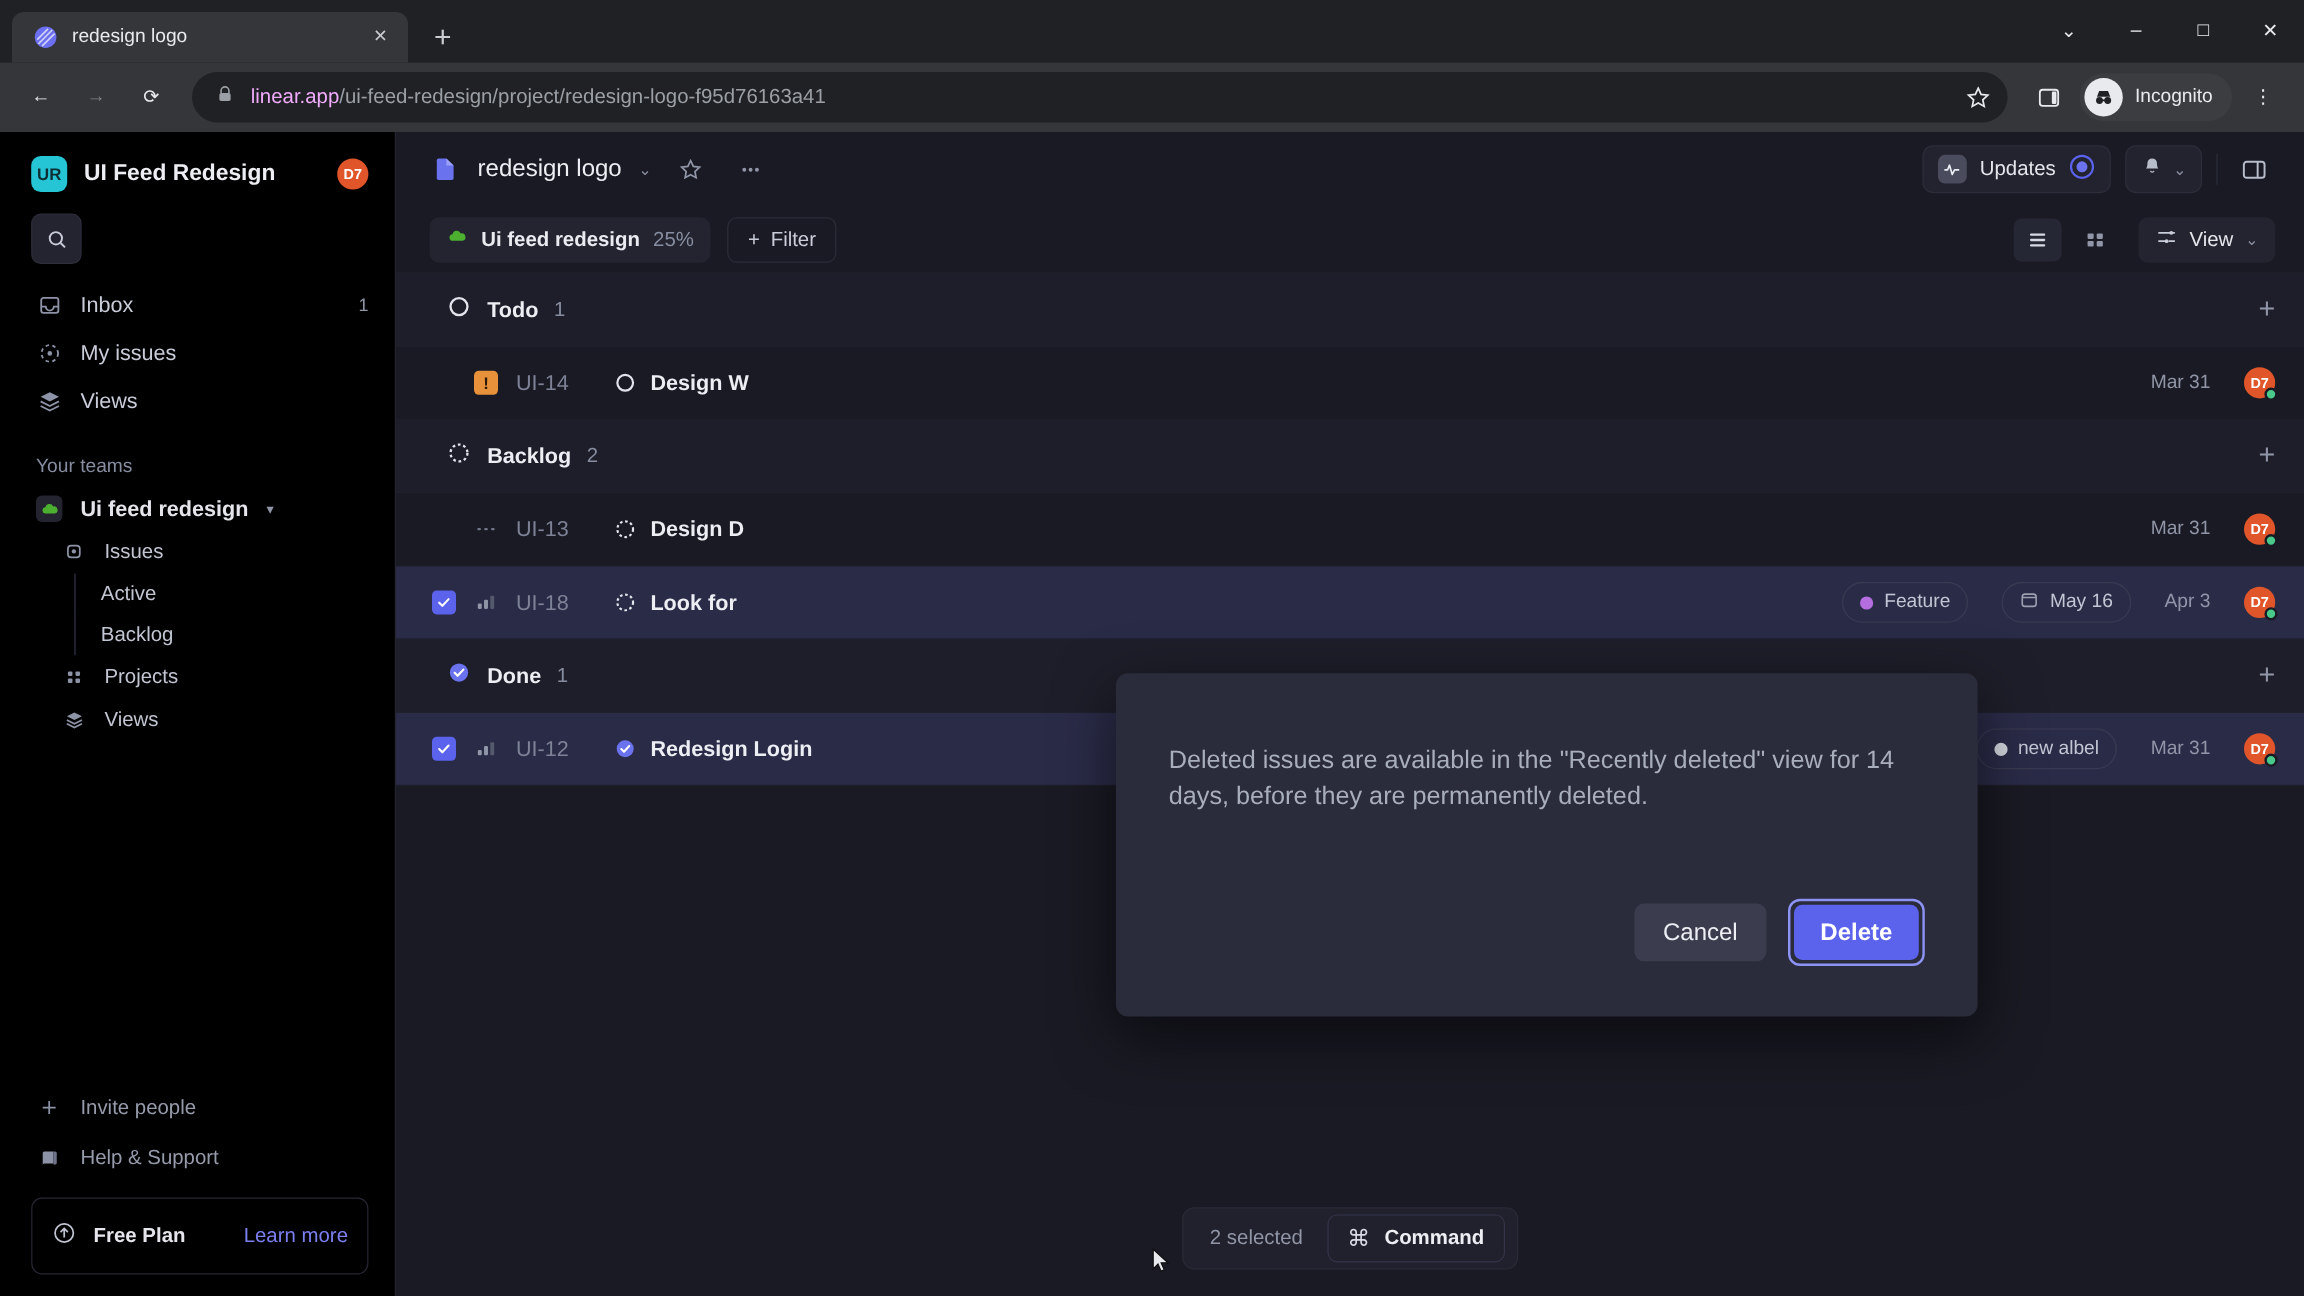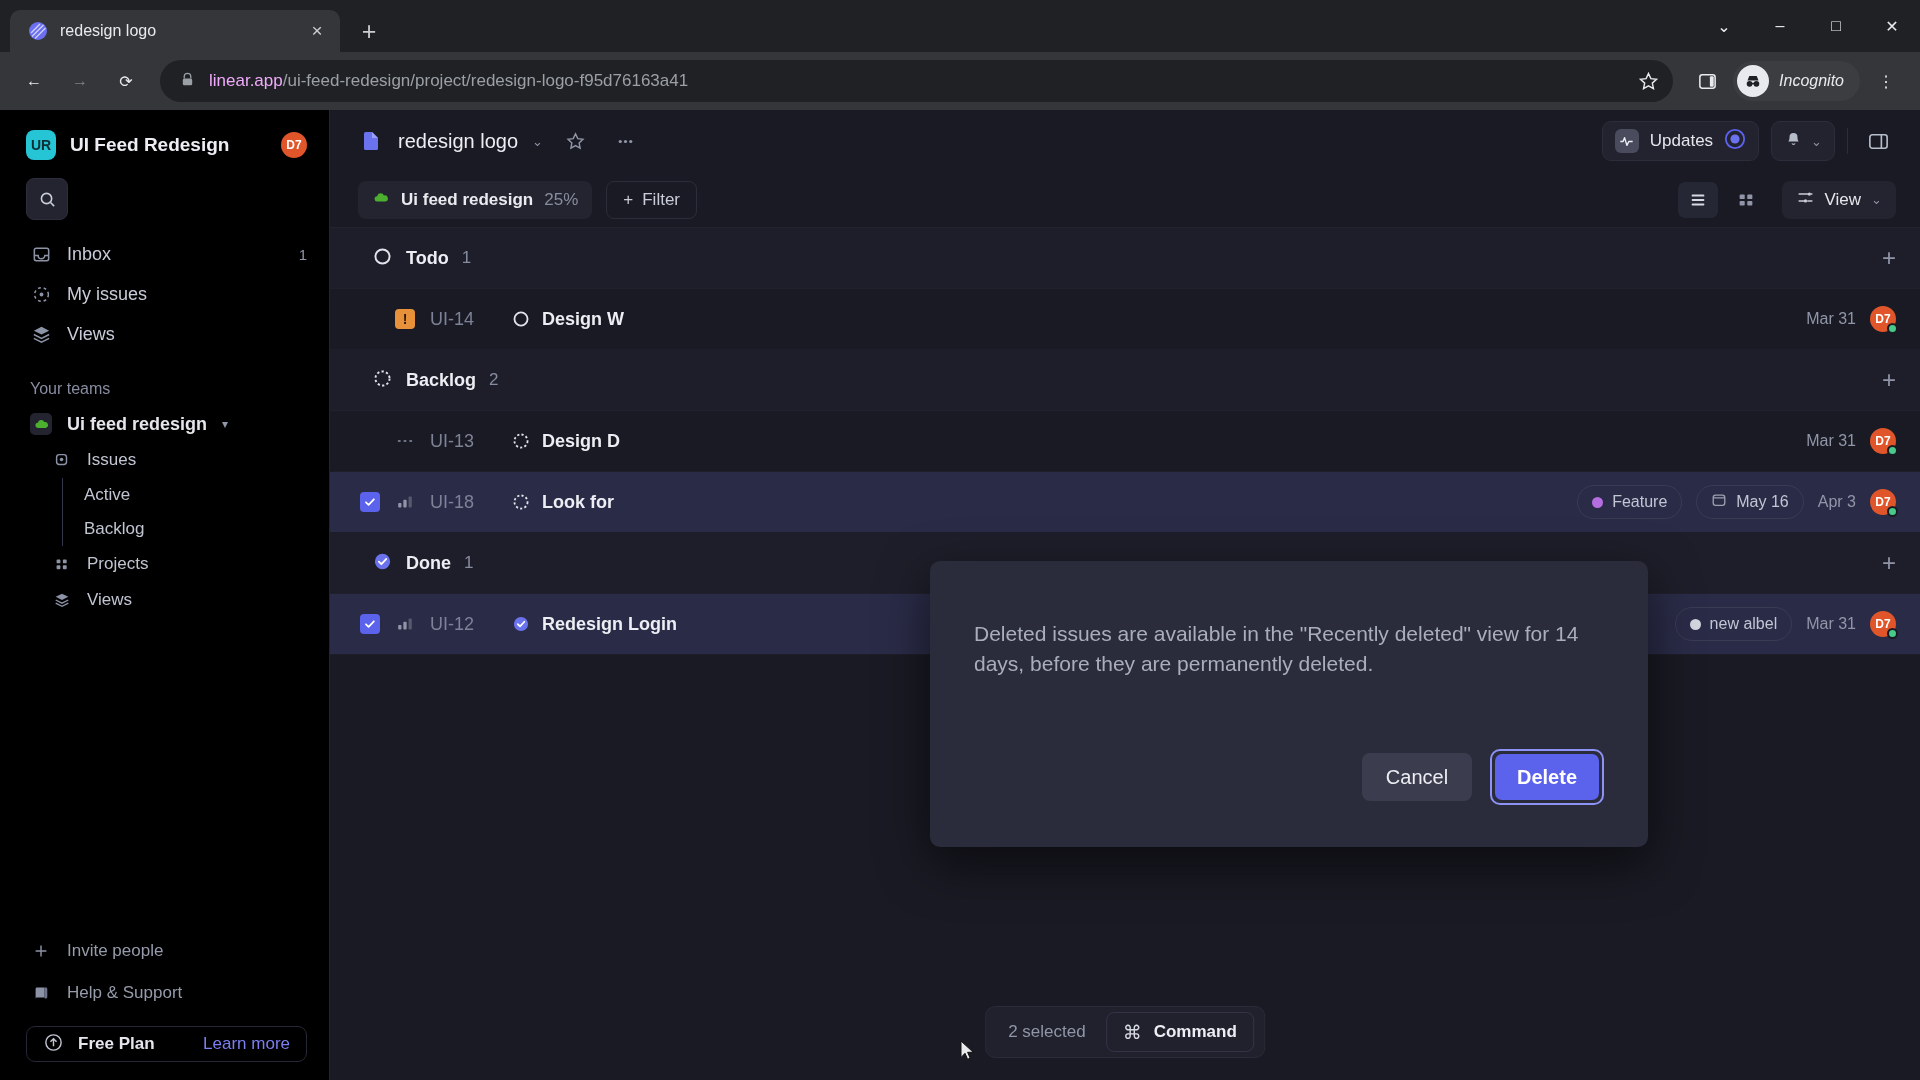--- a/index.html
+++ b/index.html
@@ -30,21 +30,21 @@
   .tbtn.disabled { color:#7e8083; }
   .omnibox {
     flex: 1; height: 42px; background:#202124; border-radius: 22px;
     display:flex; align-items:center; padding: 0 14px 0 20px; gap: 14px; margin: 0 8px;
   }
   .omni-text { font-size:17px; color:#9aa0a6; white-space:nowrap; overflow:hidden; }
   .omni-text b { color:#f0abfc; font-weight:400; }
   .omni-star { margin-left:auto; color:#e8eaed; display:flex; }
   .profile-pill { height:40px; background:#3c3d40; border-radius:20px; display:flex; align-items:center; gap:10px; padding: 0 16px 0 4px; }
   .incog-av { width:32px; height:32px; border-radius:50%; background:#e8eaed; display:flex; align-items:center; justify-content:center; }
-  .incog-label { font-size:16px; color:#e8eaed;font-style:italic; }
+  .incog-label { font-size:16px; color:#e8eaed; }
 
   
   .app { flex: 1; display: flex; background:#191a23; min-height:0; }
 
   
   .sidebar { width: 330px; flex:none; background:#000000; display:flex; flex-direction:column; padding: 12px 0 12px 0; border-right:1px solid #23242f; }
   .ws-row { display:flex; align-items:center; gap:14px; padding: 8px 22px 8px 26px; }
   .ws-avatar { width:30px; height:30px; border-radius:8px; background:#25c5d6; color:#0c2f36; font-size:14px; font-weight:bold; display:flex; align-items:center; justify-content:center; flex:none; }
   .ws-name { font-size:19px; color:#eceef3; font-weight:600; flex:1; white-space:nowrap; }
   .ws-badge { width:26px; height:26px; border-radius:50%; background:#e0562a; color:#fff; font-size:12px; font-weight:bold; display:flex; align-items:center; justify-content:center; flex:none; }
@@ -70,21 +70,21 @@
   .sub-item { display:flex; align-items:flex-start; gap:15px; padding: 8px 22px 8px 52px; }
   .sub-item .lbl { font-size:17px; color:#c1c5d2; }
   .sub-ico { width:20px; height:20px; display:flex; align-items:center; justify-content:center; flex:none; color:#8d93a6; }
   .leaf-item { display:flex; align-items:center; padding: 7px 22px 7px 84px; position:relative; }
   .leaf-item .lbl { font-size:17px; color:#c1c5d2; }
   .leaf-rail { position:absolute; left:62px; top:0; bottom:0; width:1px; background:#33354a; }
 
   .sb-spacer { flex:1; }
   .foot-item { display:flex; align-items:center; gap:15px; padding: 10px 22px 10px 30px; }
   .foot-item .lbl { font-size:17px; color:#969bab; }
-  .plan-card { margin: 12px 22px 6px 26px; border:1px solid #262734; border-radius:9px; height:36px; display:flex; align-items:center; gap:14px; padding: 0 16px; }
+  .plan-card { margin: 12px 22px 6px 26px; border:1px solid #262734; border-radius:9px; height:64px; display:flex; align-items:center; gap:14px; padding: 0 16px; }
   .plan-name { font-size:17px; color:#e4e6eb; font-weight:600; }
   .plan-link { margin-left:auto; font-size:17px; color:#7b7ff0; }
 
   
   .main { flex:1; display:flex; flex-direction:column; background:#191a23; min-width:0; position:relative; }
 
   .topbar { height:62px; display:flex; align-items:center; padding: 0 24px 0 28px; gap:14px; }
   .proj-icon { width:26px; height:26px; display:flex; align-items:center; justify-content:center; flex:none; }
   .proj-name { font-size:20px; color:#eceef3; }
   .caret { color:#8d93a6; font-size:13px; }
@@ -117,21 +117,21 @@
 
   .row { height:61px; display:flex; align-items:center; padding: 0 24px 0 30px; gap:0; border-bottom:1px solid #1d1e28; position:relative; }
   .row.selected { background:#2a2b47; }
   .cb-slot { width:30px; display:flex; align-items:center; justify-content:flex-start; flex:none; }
   .cb { width:20px; height:20px; border-radius:4px; background:#5b62ec; display:flex; align-items:center; justify-content:center; }
   .pri { width:30px; display:flex; align-items:center; justify-content:center; flex:none; }
   .pri-urgent { width:20px; height:20px; border-radius:4px; background:#e8913b; display:flex; align-items:center; justify-content:center; color:#2a1a08; font-size:14px; font-weight:bold; }
   .key { font-size:18px; color:#7d8296; width:74px; flex:none; margin-left:10px; }
   .state { width:34px; display:flex; align-items:center; justify-content:center; flex:none; }
   .title { font-size:18px; color:#eceef3; font-weight:600; white-space:nowrap; overflow:hidden; text-overflow:clip; margin-left:4px; }
-  .row-right { margin-left:auto; display:flex; align-items:center; gap:14px; flex:none; }
+  .row-right { margin-left:auto; display:flex; align-items:center; gap:28px; flex:none; }
   .tag { height:34px; border:1px solid #3a3b52; border-radius:17px; display:flex; align-items:center; gap:9px; padding: 0 14px; }
   .tag .lbl { font-size:16px; color:#c2c6d4; }
   .dot { width:11px; height:11px; border-radius:50%; flex:none; }
   .date { font-size:16px; color:#9096a8; }
   .avatar { width:26px; height:26px; border-radius:50%; background:#e0562a; color:#fff; font-size:12px; font-weight:bold; display:flex; align-items:center; justify-content:center; position:relative; flex:none; }
   .avatar .online { position:absolute; right:-2px; bottom:-2px; width:11px; height:11px; border-radius:50%; background:#49c98a; border:2px solid #191a23; }
 
   
   .selbar { position:absolute; left:50%; transform:translateX(-50%); bottom:22px; height:52px; background:#20212c; border:1px solid #2a2b38; border-radius:10px; display:flex; align-items:center; padding: 0 10px 0 22px; gap:20px; }
   .selbar .cnt { font-size:17px; color:#9096a8; }

